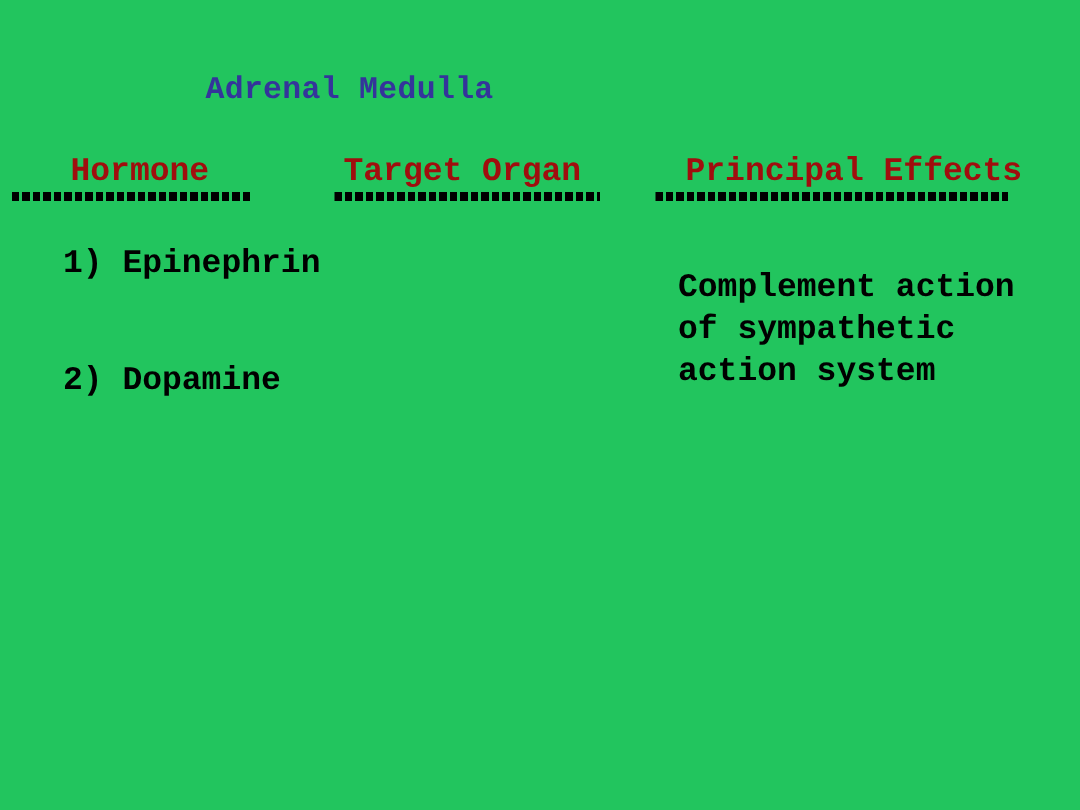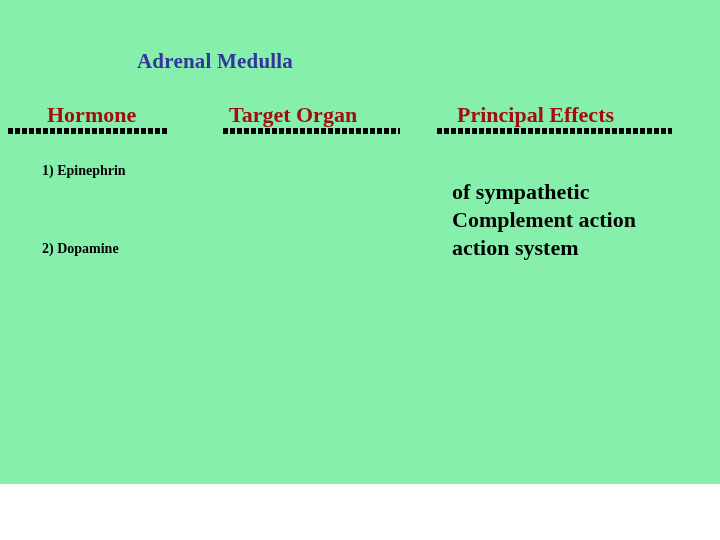--- a/index.html
+++ b/index.html
@@ -3,24 +3,24 @@
 <meta charset="utf-8">
 <style>
   html, body {
     margin: 0;
     padding: 0;
     background: #FFFFFF;
   }
   .slide {
     position: relative;
     width: 720px;
-    height: 484px;
-    background: #86efac;
+    height: 540px;
+    background: #22c55e;
     overflow: hidden;
-    font-family: Liberation Serif, serif;
+    font-family: Liberation Mono, monospace;
     font-weight: bold;
   }
   .abs { position: absolute; white-space: nowrap; }
 
   .slide-title {
     left: 137px;
     top: 49px;
     font-size: 21px;
     color: #34349B;
     letter-spacing: 0.2px;
@@ -39,21 +39,21 @@
     position: absolute;
     top: 128px;
     height: 6px;
     background: repeating-linear-gradient(to right, #000000 0 5px, transparent 5px 7px);
   }
   .dash-line.seg1 { left: 8px;   width: 159px; }
   .dash-line.seg2 { left: 223px; width: 177px; }
   .dash-line.seg3 { left: 437px; width: 235px; }
 
   .body-text {
-    font-size: 14px;
+    font-size: 22px;
     color: #000000;
   }
   .hormone-item.h1 { left: 42px; top: 163px; }
   .hormone-item.h2 { left: 42px; top: 201px; }
   .hormone-item.h3 { left: 42px; top: 241px; }
 
   .target-value { left: 262px; top: 201px; }
 
   .effects-block {
     position: absolute;
@@ -78,18 +78,18 @@
 
   <div class="dash-line seg1"></div>
   <div class="dash-line seg2"></div>
   <div class="dash-line seg3"></div>
 
   <div class="abs body-text hormone-item h1">1) Epinephrin</div>
   <div class="abs body-text hormone-item h3">2) Dopamine</div>
 
 
   <div class="effects-block">
+    <div>Complement action</div>
     <div>of sympathetic</div>
-    <div>Complement action</div>
     <div>action system</div>
   </div>
 
 </div>
 
 </body></html>

